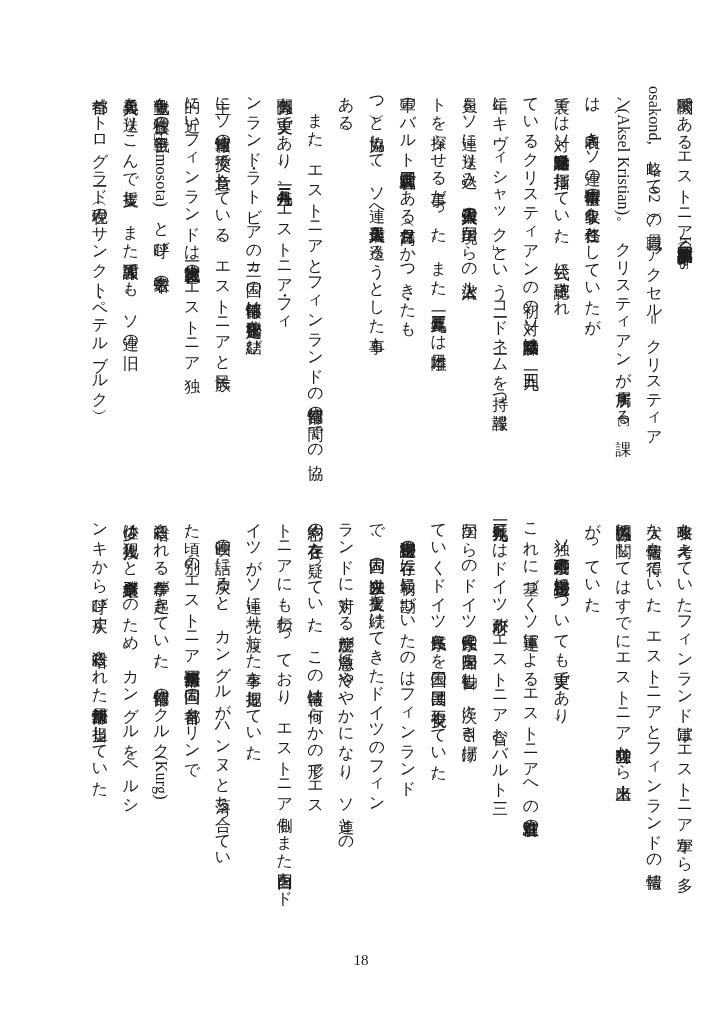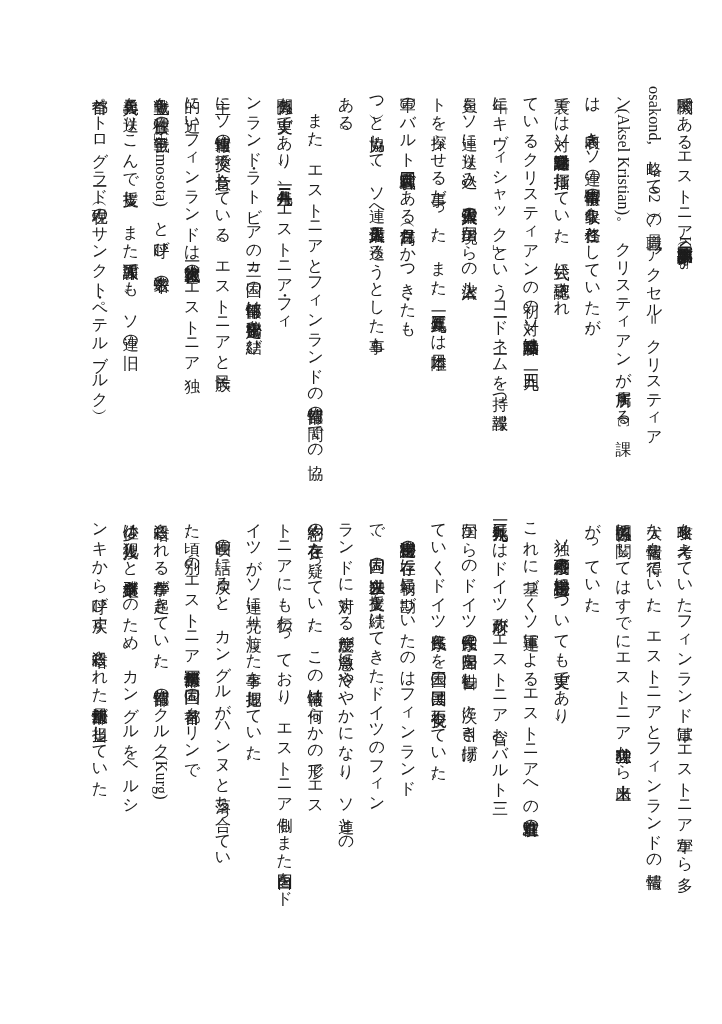--- a/index.html
+++ b/index.html
@@ -88,14 +88,15 @@
     <p>密約の存在を疑っていた。この情報は何らかの形でエス</p>
     <p>トニアにも伝わっており、エストニア側もまた自国をド</p>
     <p>イツがソ連に売り渡した事を把握していた。</p>
     <p>　映画の話に戻ると、カングルがハンヌと落ち合ってい</p>
     <p>た頃、別のエストニア軍情報部員が同国の首都タリンで</p>
     <p>暗殺される事件が起きていた。情報部のクルク (Kurg)</p>
     <p>少佐は犯人捜しと業務引継ぎのため、カングルをヘルシ</p>
     <p>ンキから呼び戻す。暗殺された情報部員が担当していた</p>
   </div>
 
+  <div class="page-number">18</div>
 
 </div>
 
 </body></html>

